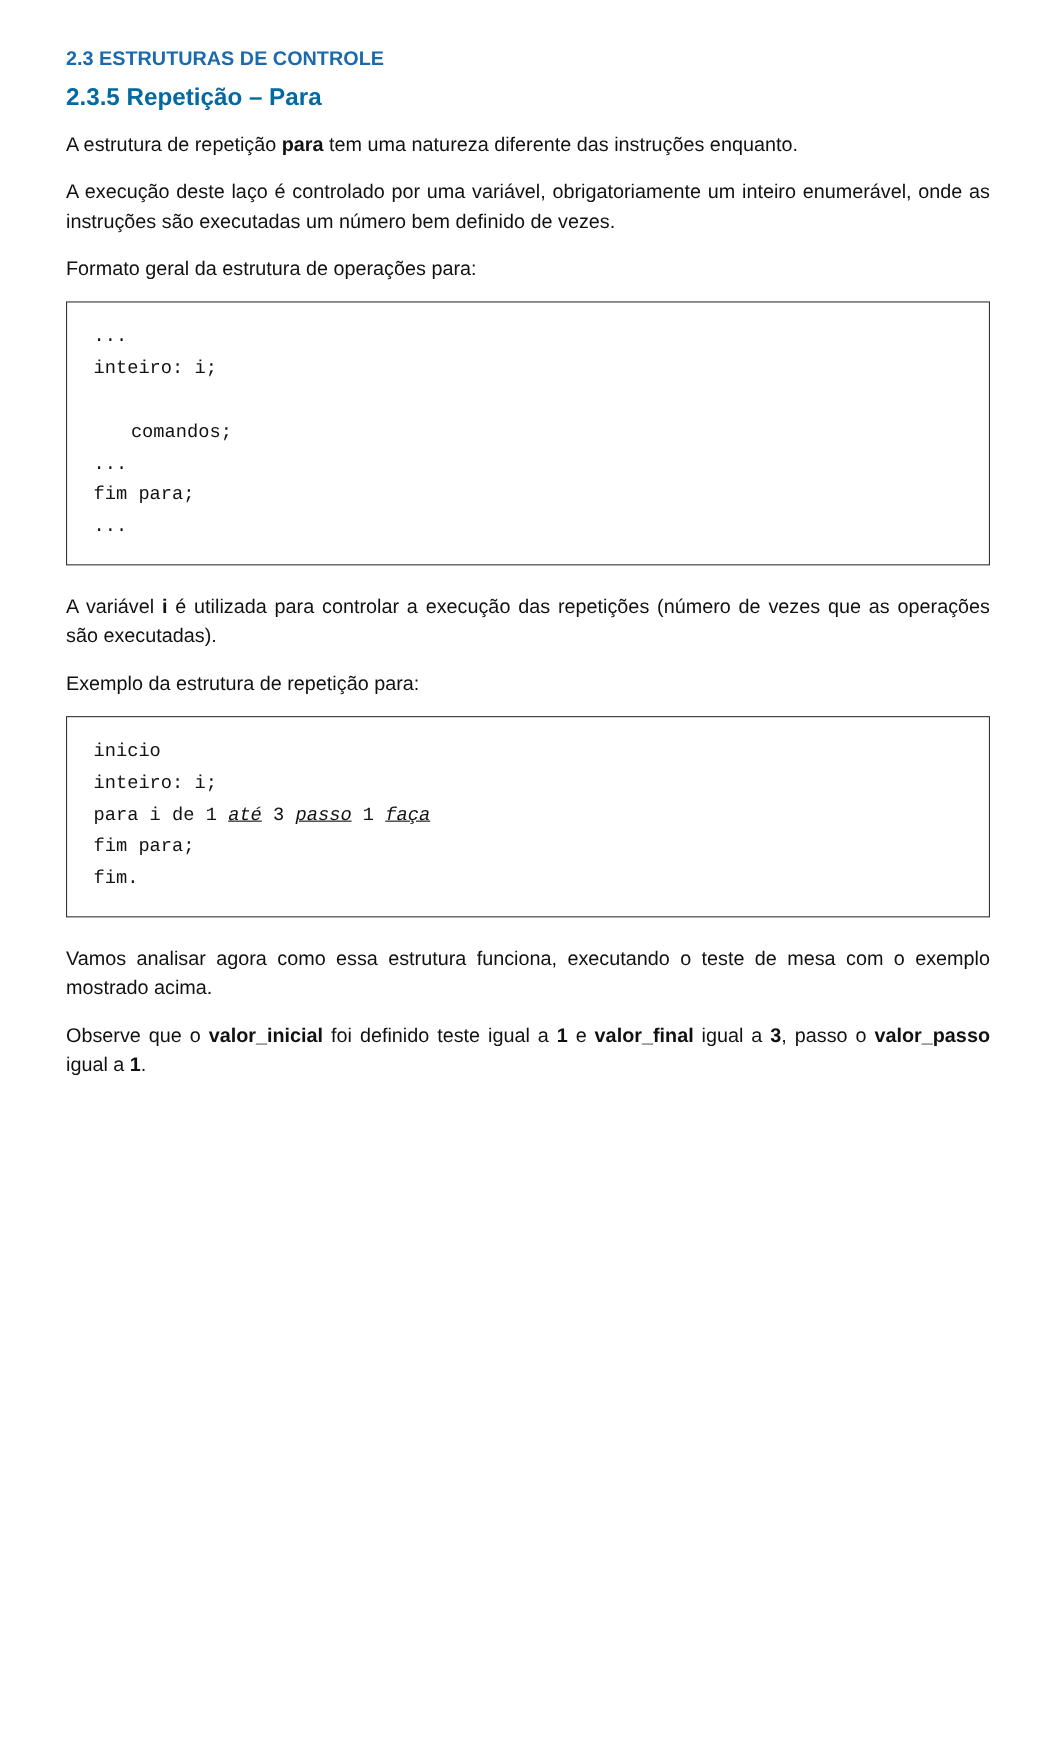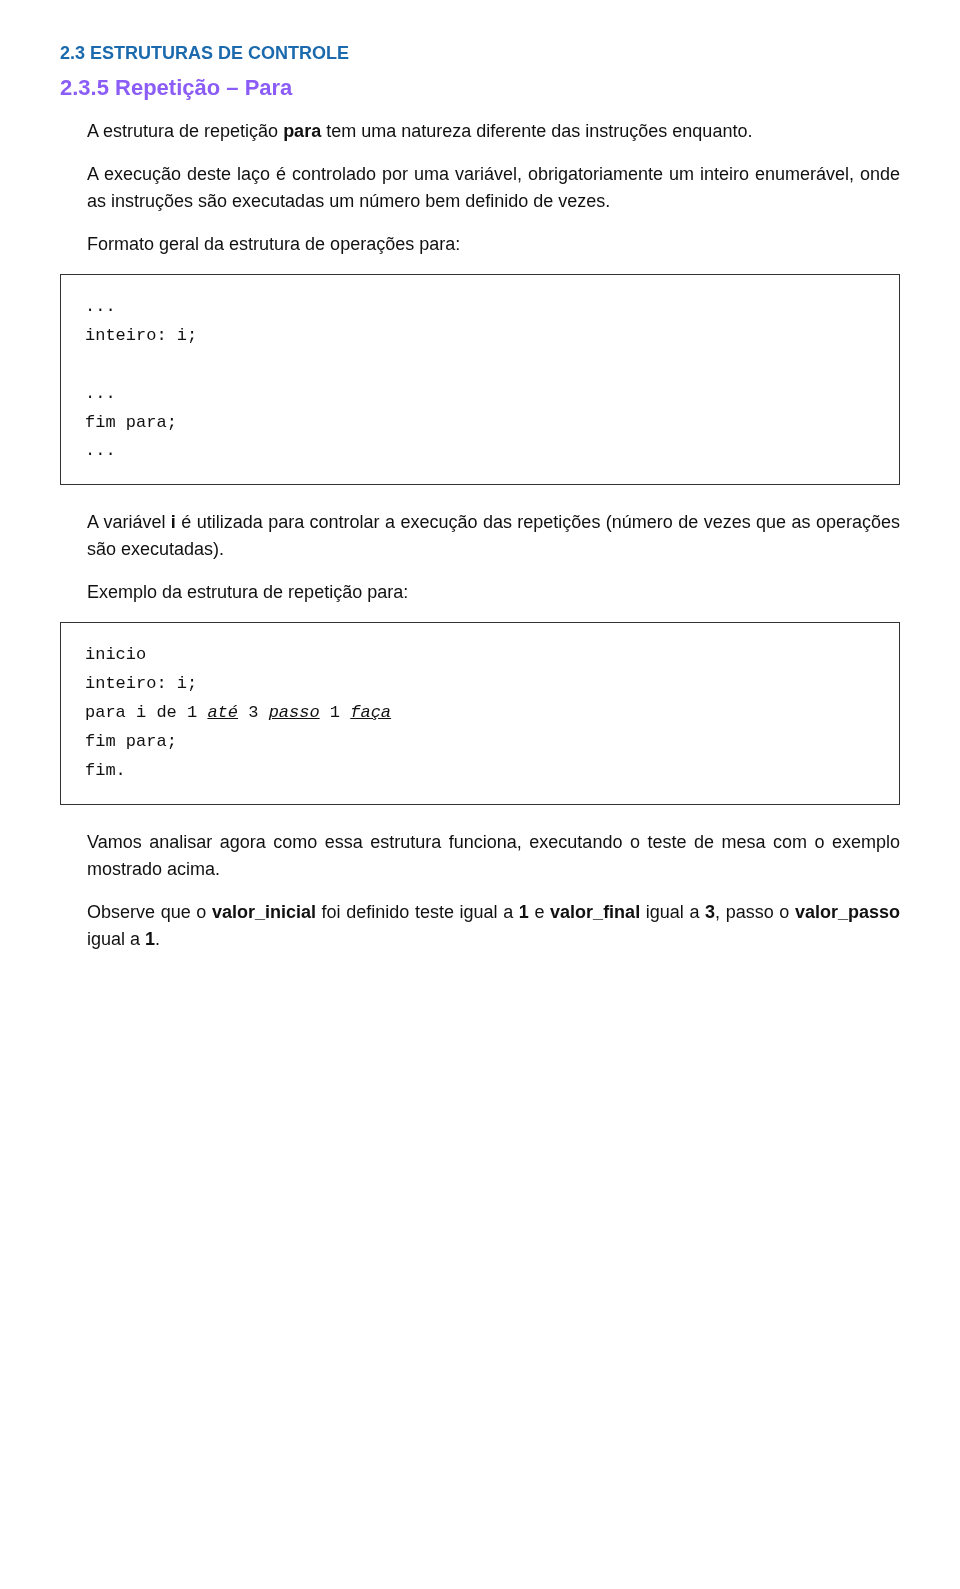--- a/index.html
+++ b/index.html
@@ -13,28 +13,27 @@
       max-width: 960px;
     }
     h1 {
       font-size: 18px;
       color: #1a6aad;
       font-weight: bold;
       margin-bottom: 4px;
     }
     h2 {
       font-size: 22px;
-      color: #8b5cf6;
+      color: #0369a1;
       font-weight: bold;
       margin-bottom: 14px;
     }
     p {
       margin-bottom: 16px;
       text-align: justify;
-      margin-left: 27px;
     }
     .code-box {
       border: 1px solid #333;
       padding: 18px 24px;
       font-family: 'Courier New', Courier, monospace;
       font-size: 17px;
       background: #fff;
       margin-bottom: 24px;
       line-height: 1.7;
     }
@@ -58,20 +57,21 @@
 </p>
 
 <p>A execução deste laço é controlado por uma variável, obrigatoriamente um inteiro enumerável, onde as instruções são executadas um número bem definido de vezes.</p>
 
 <p>Formato geral da estrutura de operações para:</p>
 
 <div class="code-box">
   <span>...</span><br>
   <span>inteiro: i;</span><br>
   <br>
+  <span class="indent1">comandos;</span>
   <span>...</span><br>
   <span><span>fim para</span><span>;</span></span><br>
   <span>...</span>
 </div>
 
 <p>
   <span>A variável </span><strong>i</strong><span> é utilizada para controlar a execução das repetições (número de vezes que as operações são executadas).</span>
 </p>
 
 <p>Exemplo da estrutura de repetição para:</p>

